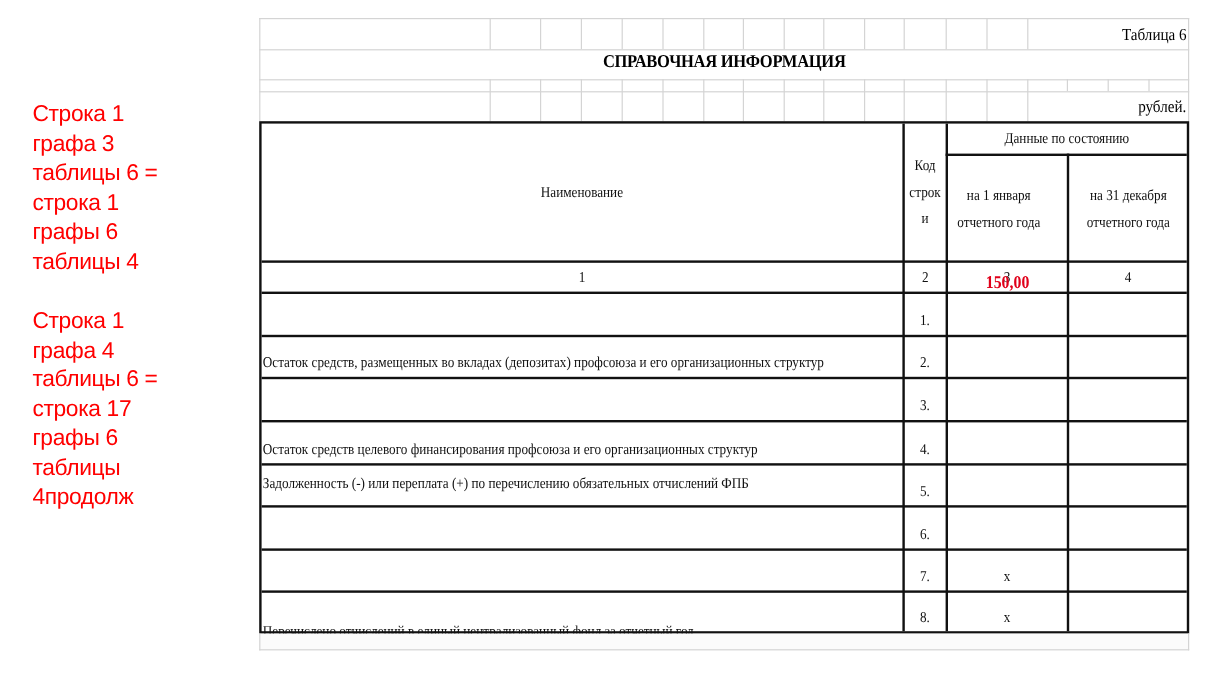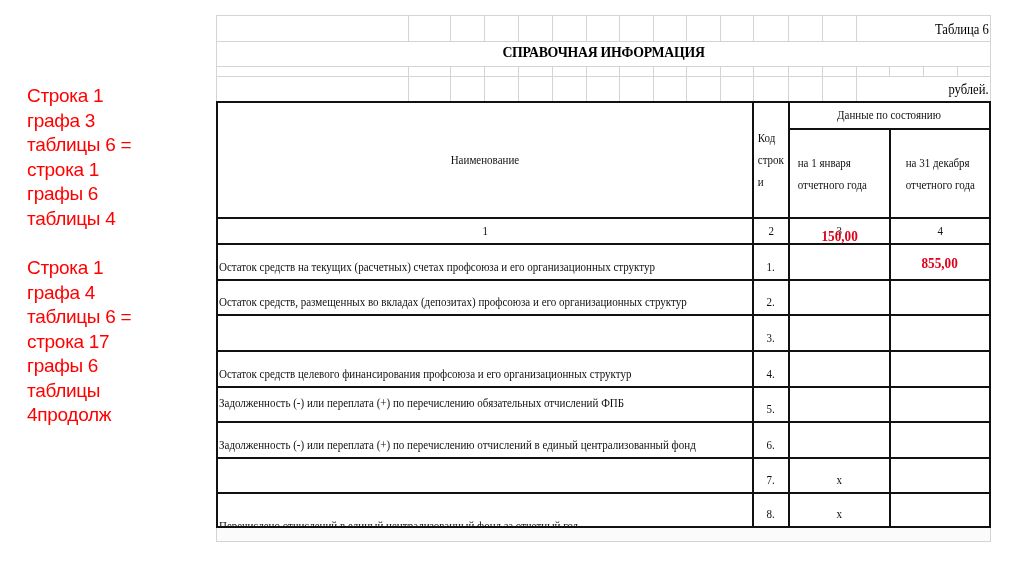--- a/index.html
+++ b/index.html
@@ -31,21 +31,21 @@
 
   
   .main {
     position: absolute; left: 216px; top: 101px; width: 775px; height: 427px;
     border: 2px solid #111; box-sizing: border-box;
   }
   .bline-h { position: absolute; height: 2px; background: #111; }
   .bline-v { position: absolute; width: 2px; background: #111; }
   .cell { position: absolute; font-size: 12.5px; color: #111; display: flex; box-sizing: border-box; }
   .cell span { transform: scaleX(0.88); white-space: nowrap; }
-  .center { justify-content: center; align-items: center; text-align: left; }
+  .center { justify-content: center; align-items: center; text-align: center; }
   .bottom-left { align-items: flex-end; padding-left: 1px; padding-bottom: 4px; }
   .bottom-center { justify-content: center; align-items: flex-end; padding-bottom: 4px; }
   .left-origin span { transform-origin: left; }
   .red-val { color: #e0001a; font-weight: bold; font-size: 15px; }
   .multiline span { white-space: pre-line; line-height: 22px; }
 
   .footer-strip {
     position: absolute; left: 216px; top: 528px; width: 775px; height: 14px;
     border: 1px solid #d4d4d4; border-top: none; box-sizing: border-box; background: #fbfbfb;
   }
@@ -159,32 +159,26 @@
   <div class="cell center" style="left:536px;top:116px;width:34px;height:24px">
       <span>2</span>
     </div>
   <div class="cell center" style="left:572px;top:116px;width:99px;height:24px">
       <span>3</span>
     </div>
   <div class="cell center" style="left:673px;top:116px;width:98px;height:24px">
       <span>4</span>
     </div>
 
-  <div class="cell bottom-left left-origin" style="left:0;top:142px;width:534px;height:34px">
-      <span>Остаток средств на текущих (расчетных) счетах профсоюза и его организационных структур</span>
-    </div>
   <div class="cell bottom-center" style="left:536px;top:142px;width:34px;height:34px">
       <span>1.</span>
     </div>
   <div class="cell bottom-center red-val" style="left:572px;top:142px;width:99px;height:20px;padding-bottom:24px">
       <span>150,00</span>
     </div>
-  <div class="cell bottom-center red-val" style="left:673px;top:142px;width:98px;height:34px;padding-bottom:7px">
-      <span>855,00</span>
-    </div>
 
   <div class="cell bottom-left left-origin" style="left:0;top:178px;width:646px;height:33px">
       <span>Остаток средств, размещенных во вкладах (депозитах) профсоюза и его организационных структур</span>
     </div>
   <div class="cell bottom-center" style="left:536px;top:178px;width:34px;height:33px">
       <span>2.</span>
     </div>
   <div class="cell bottom-center" style="left:572px;top:178px;width:99px;height:33px">
       <span></span>
     </div>
@@ -221,23 +215,20 @@
   <div class="cell bottom-center" style="left:536px;top:285px;width:34px;height:33px">
       <span>5.</span>
     </div>
   <div class="cell bottom-center" style="left:572px;top:285px;width:99px;height:33px">
       <span></span>
     </div>
   <div class="cell bottom-center" style="left:673px;top:285px;width:98px;height:33px">
       <span></span>
     </div>
 
-  <div class="cell bottom-left left-origin" style="left:0;top:320px;width:534px;height:34px">
-      <span>Задолженность (-) или переплата (+) по перечислению отчислений в единый централизованный фонд</span>
-    </div>
   <div class="cell bottom-center" style="left:536px;top:320px;width:34px;height:34px">
       <span>6.</span>
     </div>
   <div class="cell bottom-center" style="left:572px;top:320px;width:99px;height:34px">
       <span></span>
     </div>
   <div class="cell bottom-center" style="left:673px;top:320px;width:98px;height:34px">
       <span></span>
     </div>
 

